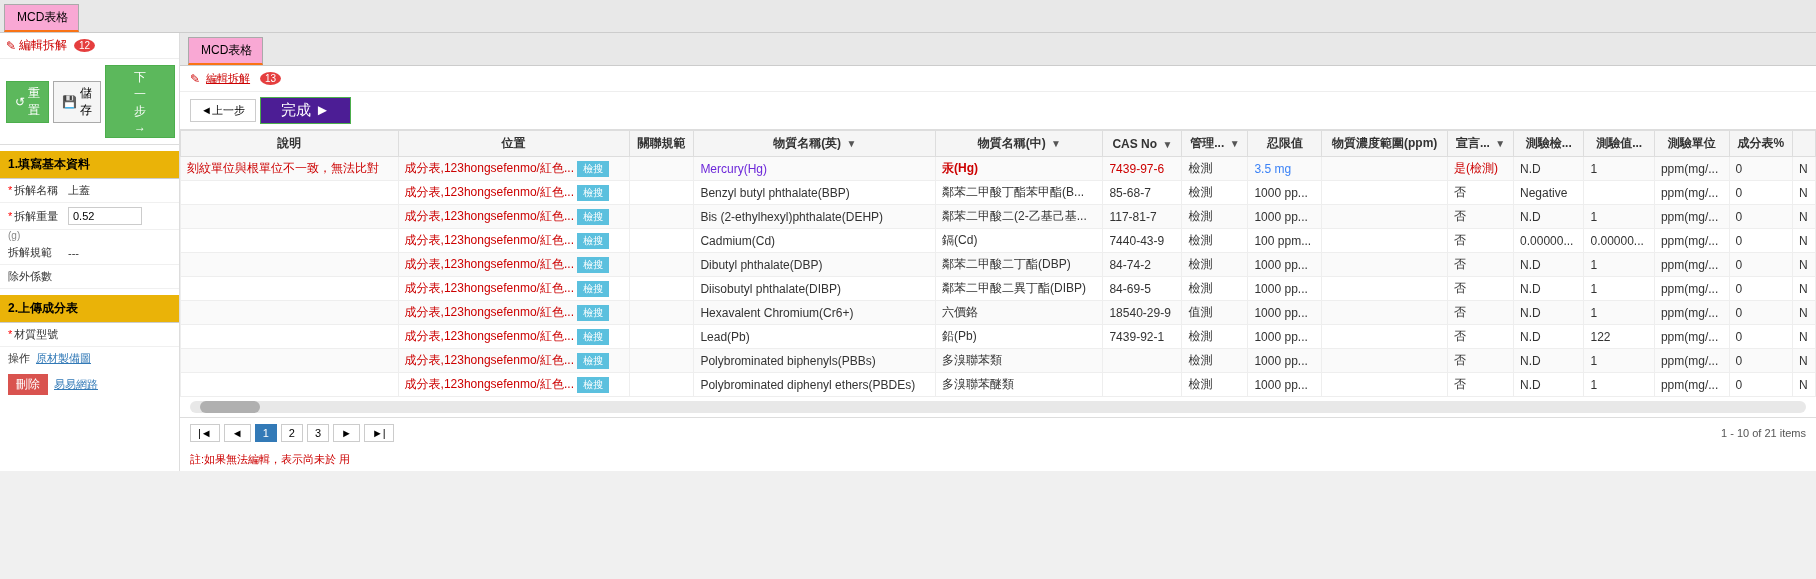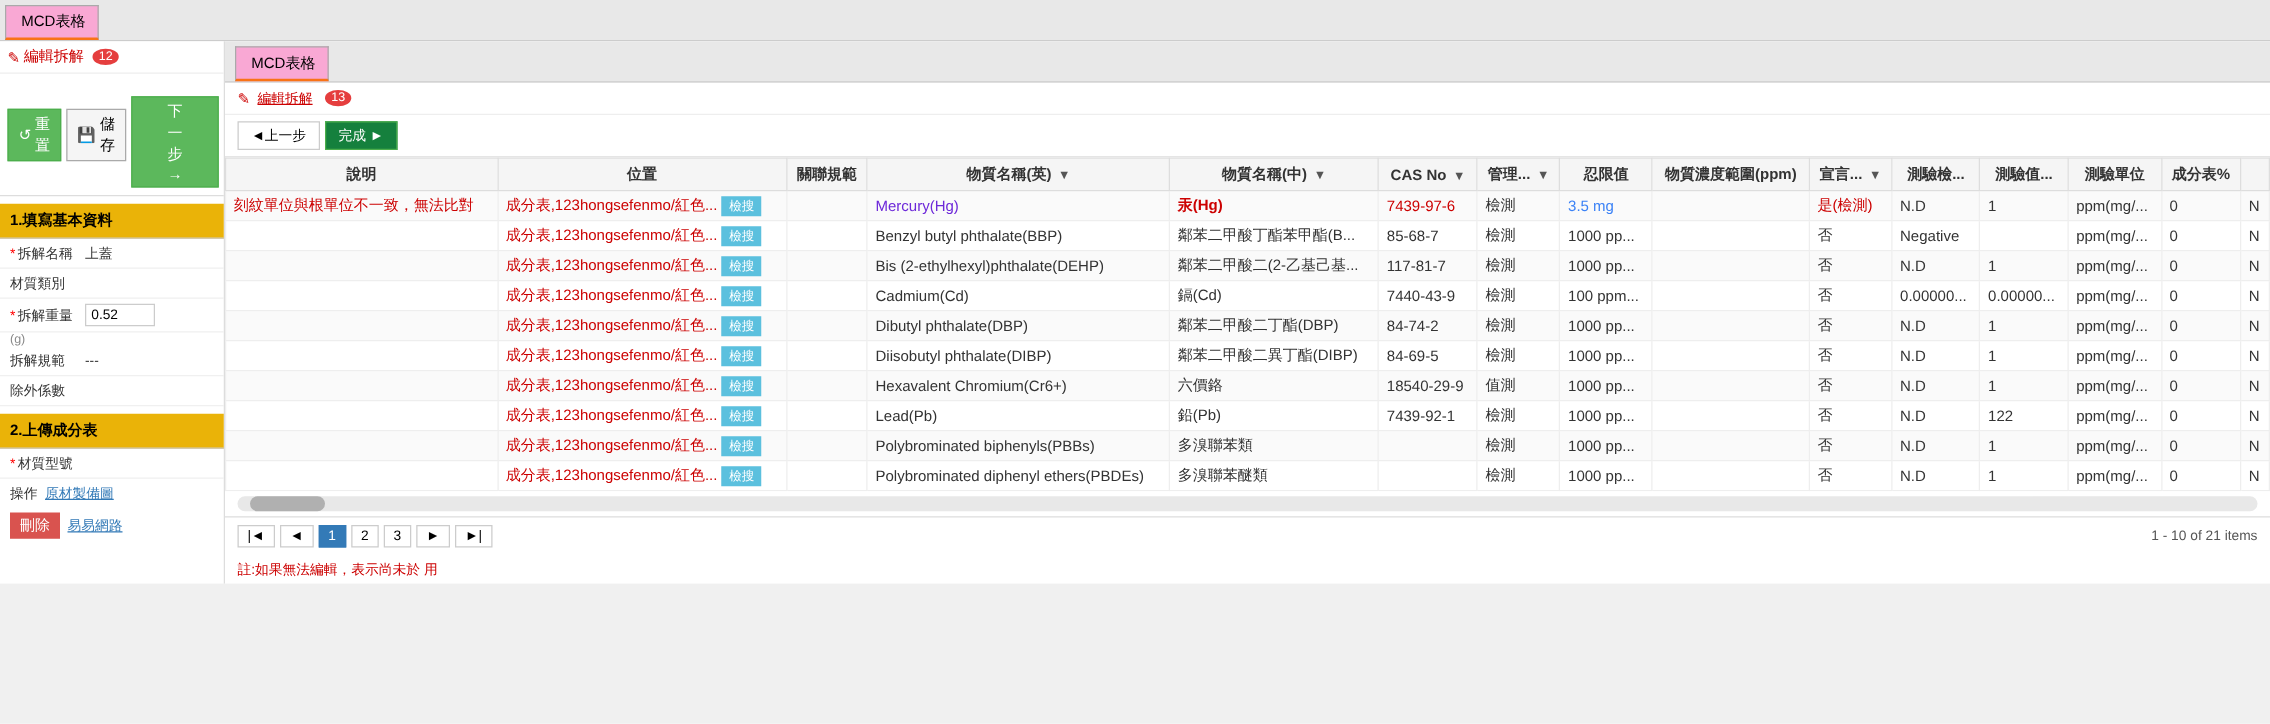--- a/index.html
+++ b/index.html
@@ -12,42 +12,42 @@
     .tab-badge { display: inline-block; background: #e53e3e; color: #fff; border-radius: 50%; padding: 1px 5px; font-size: 10px; margin-left: 4px; }
 
     
     .main-wrapper { display: flex; }
 
     
     .left-panel { width: 180px; background: #fff; border-right: 1px solid #ddd; padding: 0; flex-shrink: 0; }
     .left-toolbar { display: flex; align-items: center; gap: 4px; padding: 6px 6px; border-bottom: 1px solid #ddd; }
     .btn-sm { border: 1px solid #aaa; background: #f5f5f5; padding: 3px 8px; cursor: pointer; font-size: 11px; display: inline-flex; align-items: center; gap: 3px; }
     .btn-green { background: #5cb85c; color: #fff; border-color: #4cae4c; }
-    .btn-next { background: #5cb85c; color: #fff; border: 1px solid #4cae4c; padding: 3px 28px; cursor: pointer; font-size: 11px; margin-top: 12px; }
+    .btn-next { background: #5cb85c; color: #fff; border: 1px solid #4cae4c; padding: 3px 28px; cursor: pointer; font-size: 11px; }
     .edit-link { color: #c00; font-size: 11px; text-decoration: none; display: flex; align-items: center; gap: 3px; padding: 4px 6px; border-bottom: 1px solid #eee; }
 
     .section-title { background: #eab308; padding: 5px 8px; font-weight: bold; font-size: 12px; border-bottom: 1px solid #ccc; margin-top: 6px; }
     .form-row { display: flex; align-items: center; padding: 4px 8px; border-bottom: 1px solid #f0f0f0; }
     .form-label { color: #333; width: 60px; flex-shrink: 0; font-size: 11px; }
     .form-label.required::before { content: '*'; color: red; margin-right: 2px; }
     .form-value { color: #333; font-size: 11px; }
-    .form-input { border: 1px solid #ccc; padding: 2px 4px; width: 56px; font-size: 11px; }
+    .form-input { border: 1px solid #ccc; padding: 2px 4px; width: 74px; font-size: 11px; }
     .sub-label { color: #888; font-size: 10px; padding-left: 8px; }
 
     .op-row { display: flex; align-items: center; gap: 6px; padding: 4px 8px; }
     .op-label { color: #333; font-size: 11px; }
     .btn-del { background: #d9534f; color: #fff; border: none; padding: 2px 8px; cursor: pointer; font-size: 11px; }
     .link-blue { color: #337ab7; text-decoration: underline; cursor: pointer; font-size: 11px; }
 
     
     .right-panel { flex: 1; background: #fff; }
     .right-edit-bar { padding: 5px 10px; border-bottom: 1px solid #eee; display: flex; align-items: center; gap: 6px; }
     .right-nav-bar { padding: 5px 10px; border-bottom: 1px solid #ddd; display: flex; align-items: center; gap: 4px; }
     .btn-prev { background: #fff; border: 1px solid #ccc; padding: 3px 10px; cursor: pointer; font-size: 11px; }
-    .btn-complete { background: #15803d; color: #fff; border: 1px solid #4cae4c; padding: 3px 10px; cursor: pointer; font-size: 11px; }
+    .btn-complete { background: #4c1d95; color: #fff; border: 1px solid #4cae4c; padding: 3px 20px; cursor: pointer; font-size: 15px; }
 
     
     .table-wrap { overflow-x: auto; }
     table { width: 100%; border-collapse: collapse; font-size: 11px; }
     thead th { background: #f5f5f5; border: 1px solid #ddd; padding: 4px 6px; white-space: nowrap; font-weight: bold; color: #333; }
     tbody td { border: 1px solid #eee; padding: 3px 6px; white-space: nowrap; color: #333; }
     tbody tr:nth-child(odd) { background: #fafafa; }
     tbody tr:nth-child(even) { background: #fff; }
     .filter-icon { color: #555; cursor: pointer; font-size: 10px; margin-left: 2px; }
     .btn-check { background: #5bc0de; color: #fff; border: none; padding: 1px 6px; cursor: pointer; font-size: 10px; }
@@ -93,24 +93,20 @@
       <button class="btn-next">
         <span>下一步 →</span>
       </button>
     </div>
 
     <div class="section-title">1.填寫基本資料</div>
 
     <div class="form-row">
       <span class="form-label required">拆解名稱</span>
       <span class="form-value">上蓋</span>
-    </div>
-    <div class="form-row">
-      <span class="form-label">材質類別</span>
-      <span class="form-value"></span>
     </div>
     <div class="form-row">
       <span class="form-label required">拆解重量</span>
       <input class="form-input" type="text" value="0.52" style="">
     </div>
     <div class="sub-label">(g)</div>
     <div class="form-row">
       <span class="form-label">拆解規範</span>
       <span class="form-value">---</span>
     </div>

